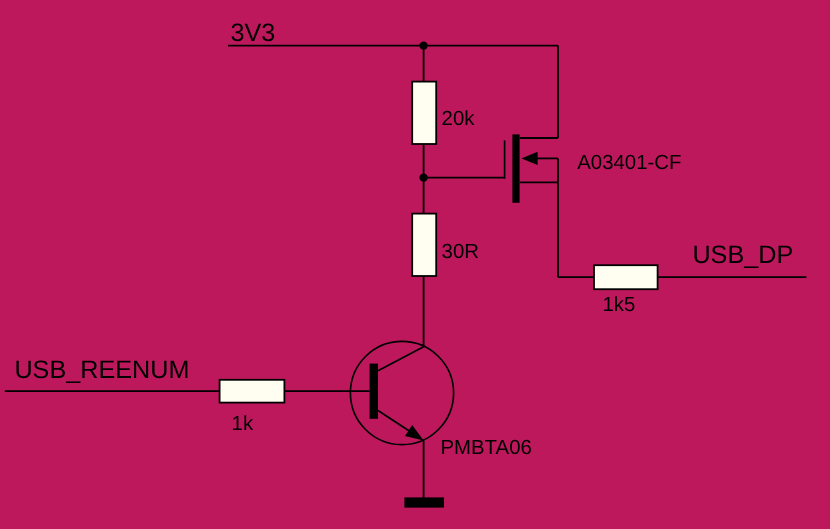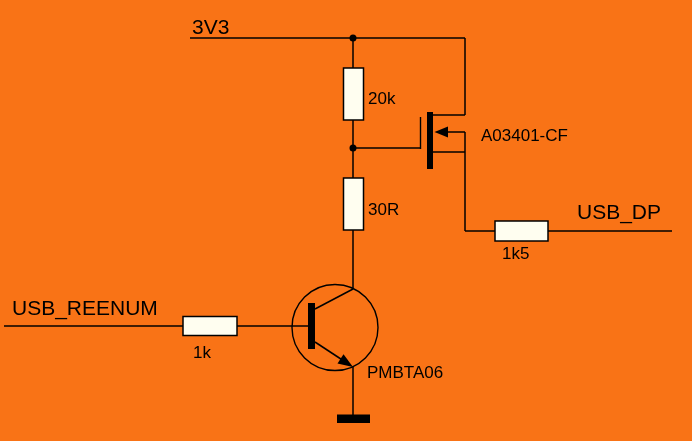--- a/index.html
+++ b/index.html
@@ -5,21 +5,21 @@
   html, body {
     margin: 0;
     padding: 0;
     background: #FFFEF0;
     font-family: "Liberation Sans", sans-serif;
   }
   .schematic-canvas {
     position: relative;
     width: 692px;
     height: 441px;
-    background: #f97316;
+    background: #be185d;
     overflow: hidden;
   }
   svg text {
     fill: #000000;
     font-family: "Liberation Sans", sans-serif;
   }
   .net-label { font-size: 21px; }
   .value-label { font-size: 17px; }
   .wire { stroke: #000000; stroke-width: 1.5; fill: none; }
   .thin { stroke: #000000; stroke-width: 1.4; fill: none; }

